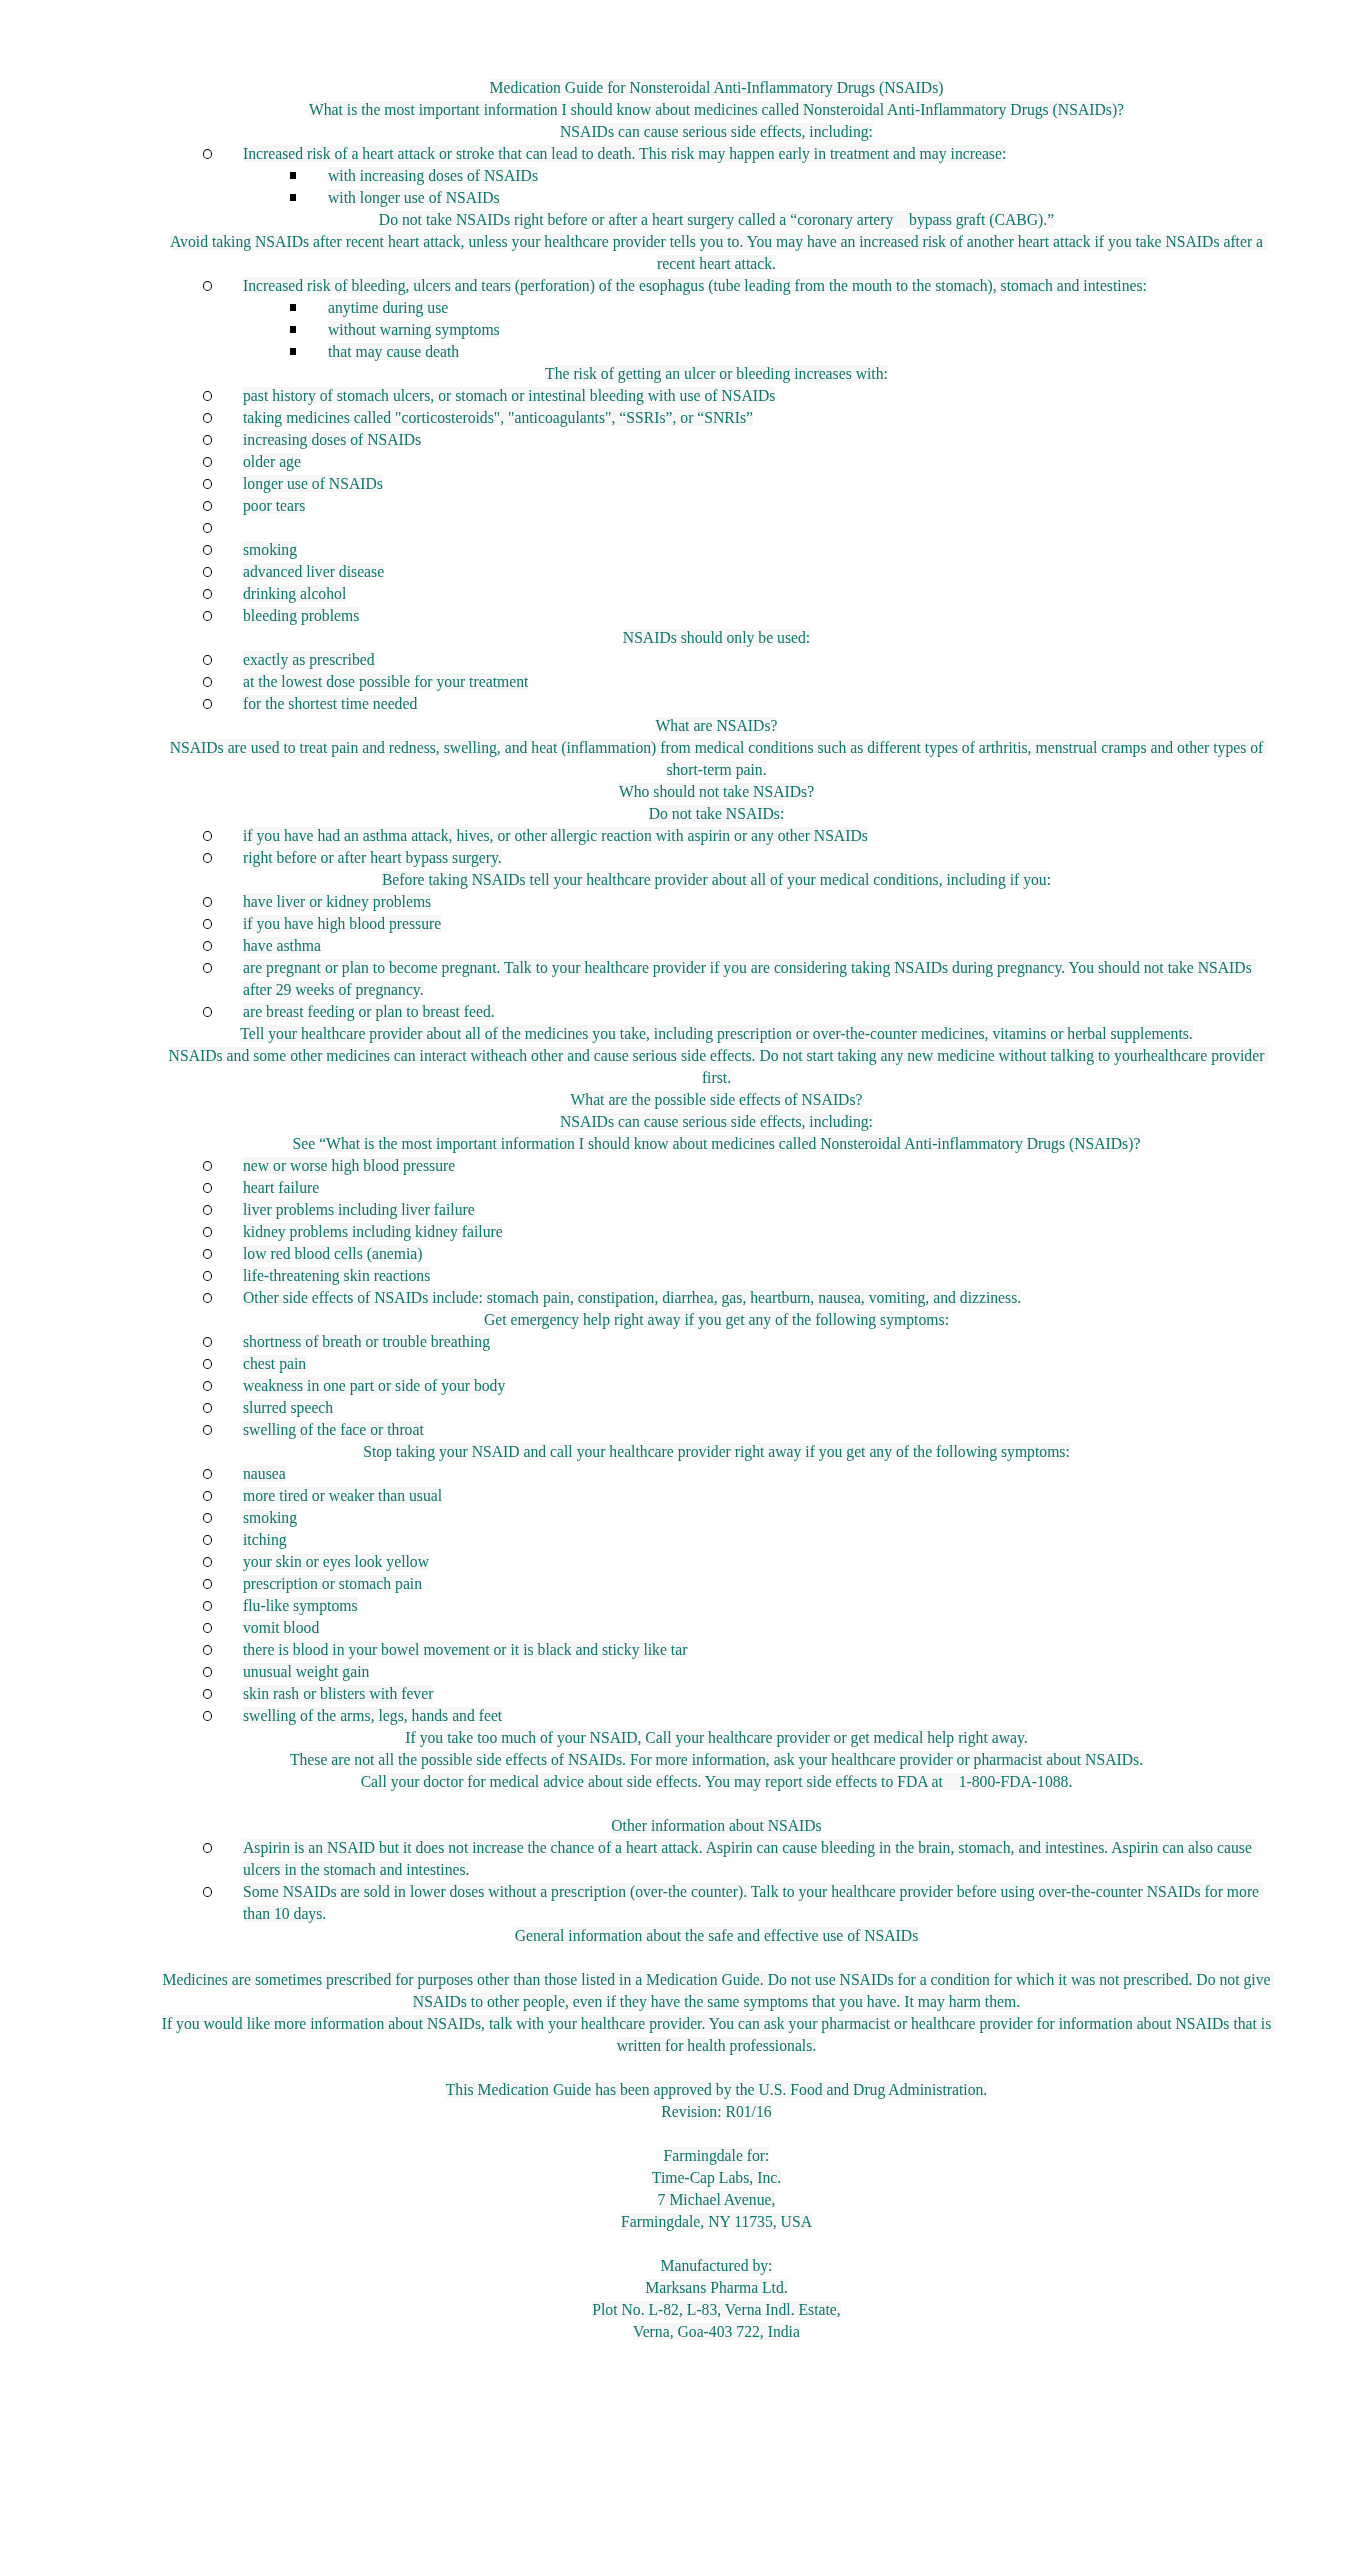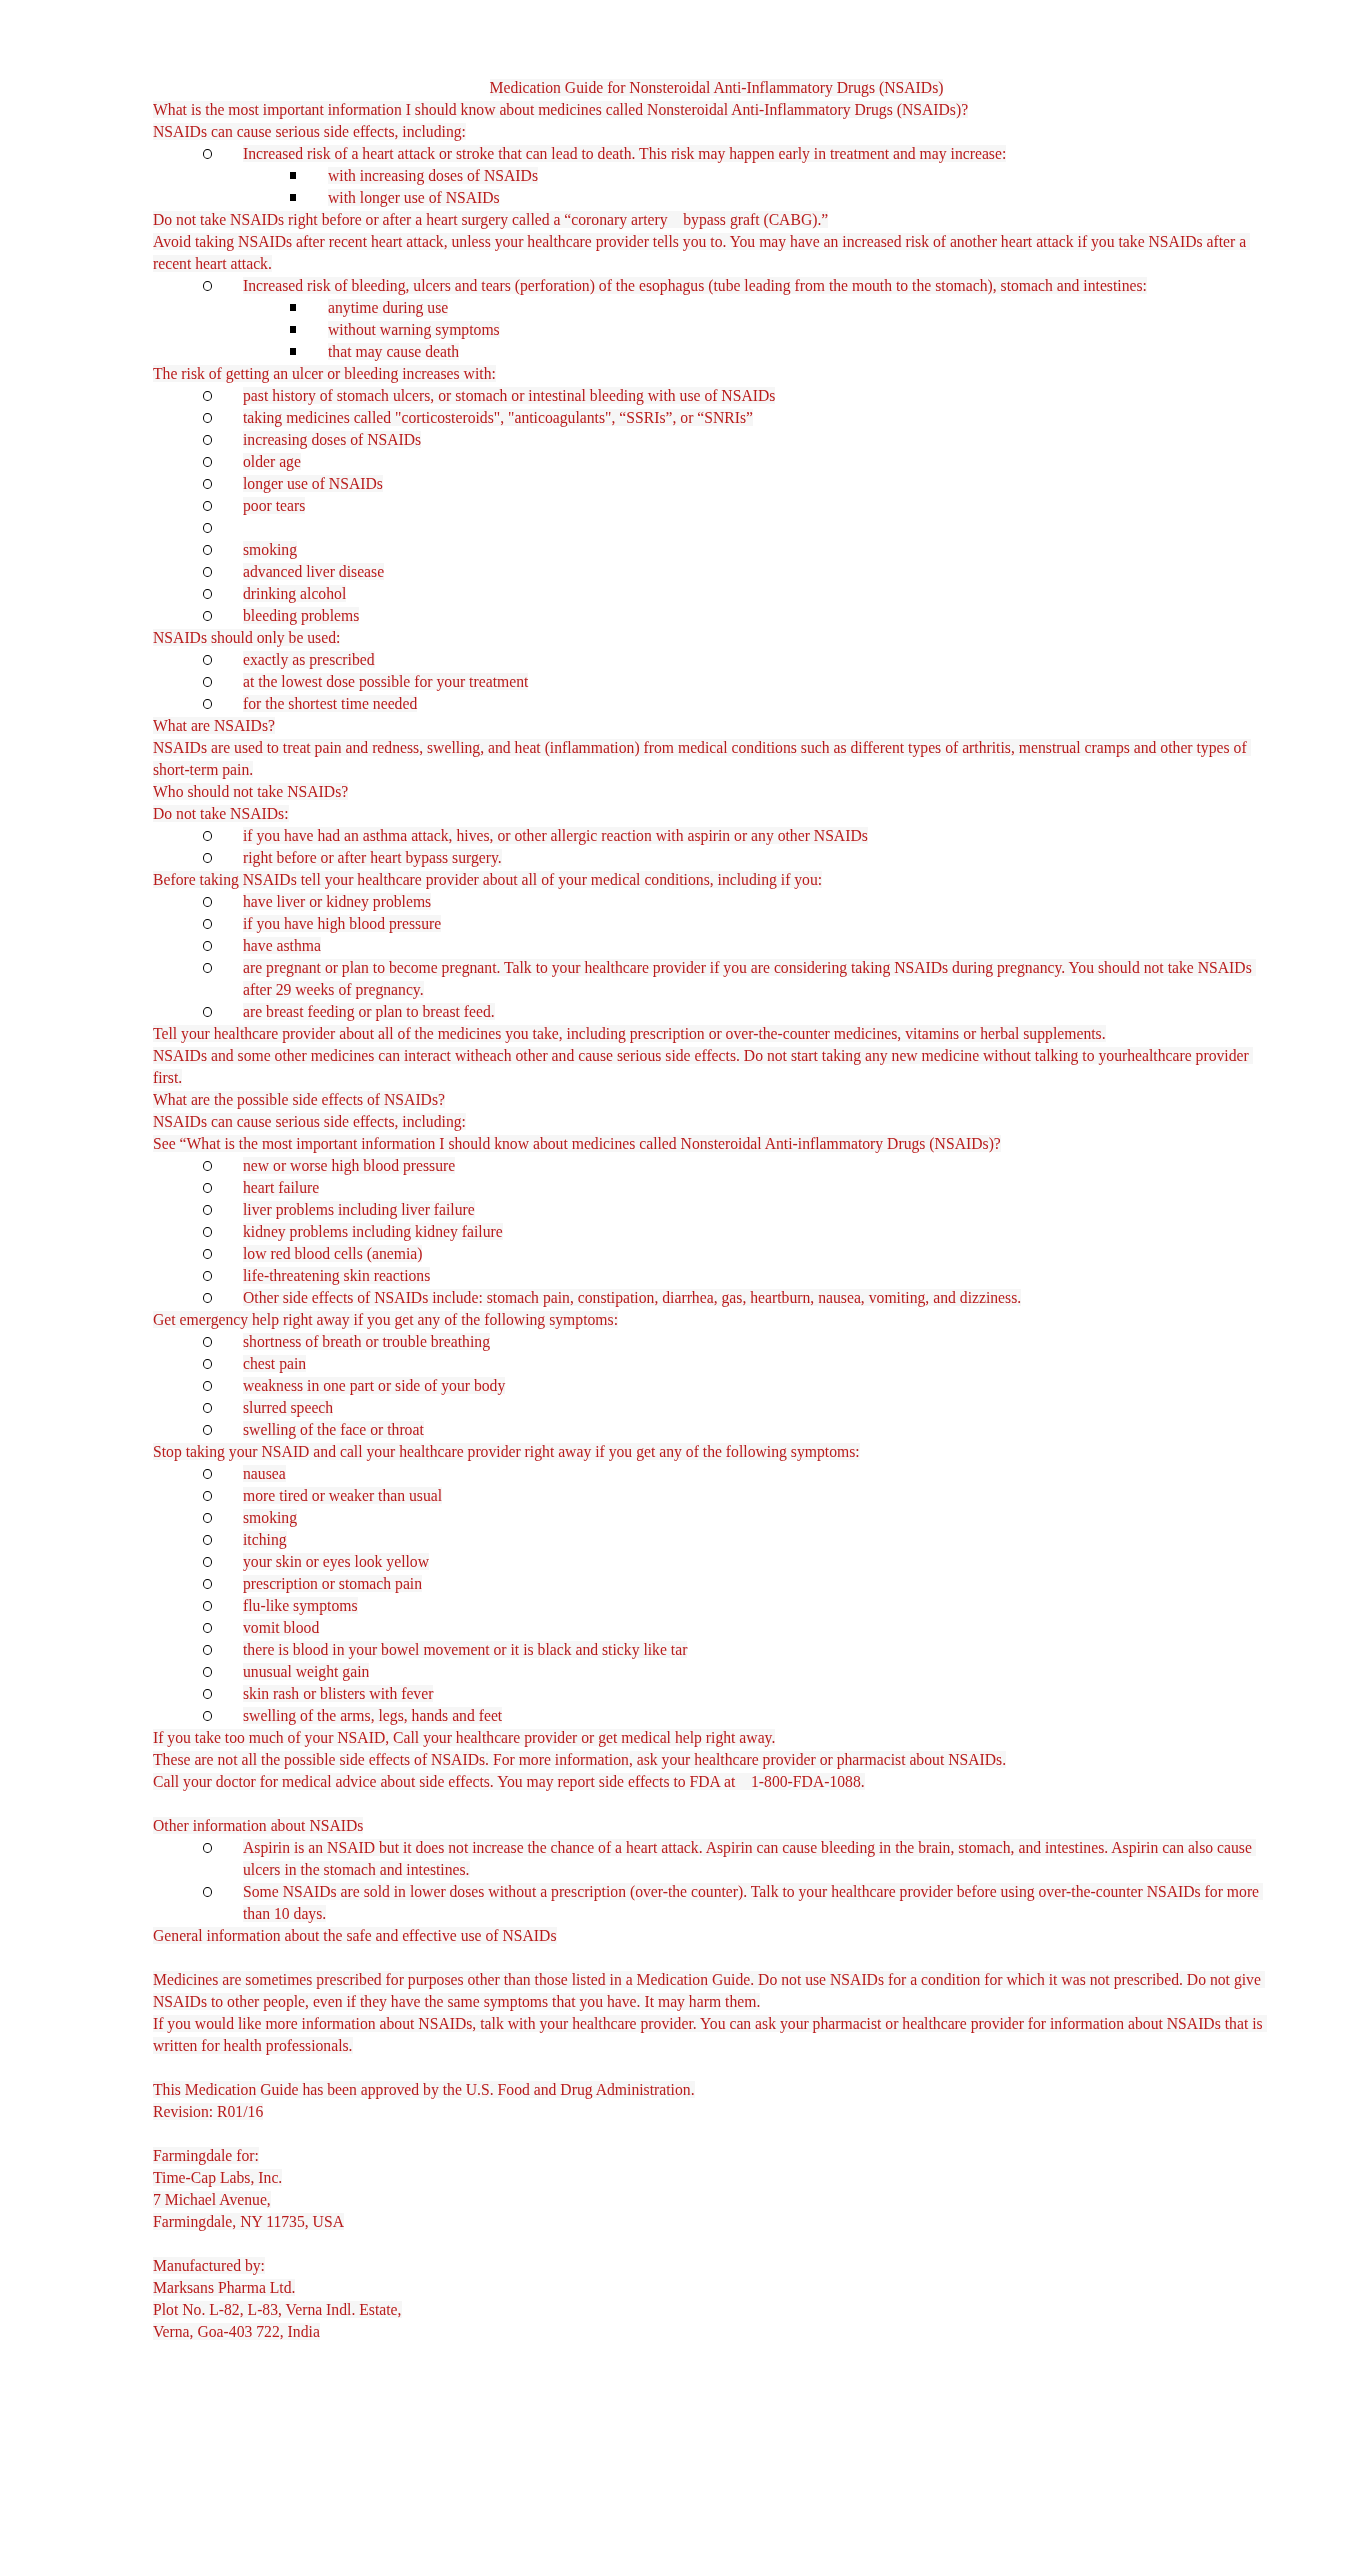--- a/index.html
+++ b/index.html
@@ -2,37 +2,38 @@
 <html style="font-size:13px"><head>
 <meta charset="utf-8">
 <style>
   html, body { margin: 0; padding: 0; background: #e8e8e8; }
   .page {
     position: relative;
     width: 1369px;
     height: 2576px;
     background: #ffffff;
     font-family: "Liberation Serif", "DejaVu Serif", serif;
-    color: #b91c1c;
+    color: #0f766e;
     overflow: hidden;
   }
   .content {
     position: absolute;
     left: 153px;
     top: 77px;
     width: 1127px;
     font-size: 15.7px;
     line-height: 22px;
   }
   .title-line {
     text-align: center;
     white-space: pre-wrap;
   }
   .para {
     white-space: pre-wrap;
+    text-align: center;
   }
   .li1 {
     position: relative;
     padding-left: 90px;
     white-space: pre-wrap;
     min-height: 22px;
   }
   .li1 > .marker {
     position: absolute;
     left: 50px;

